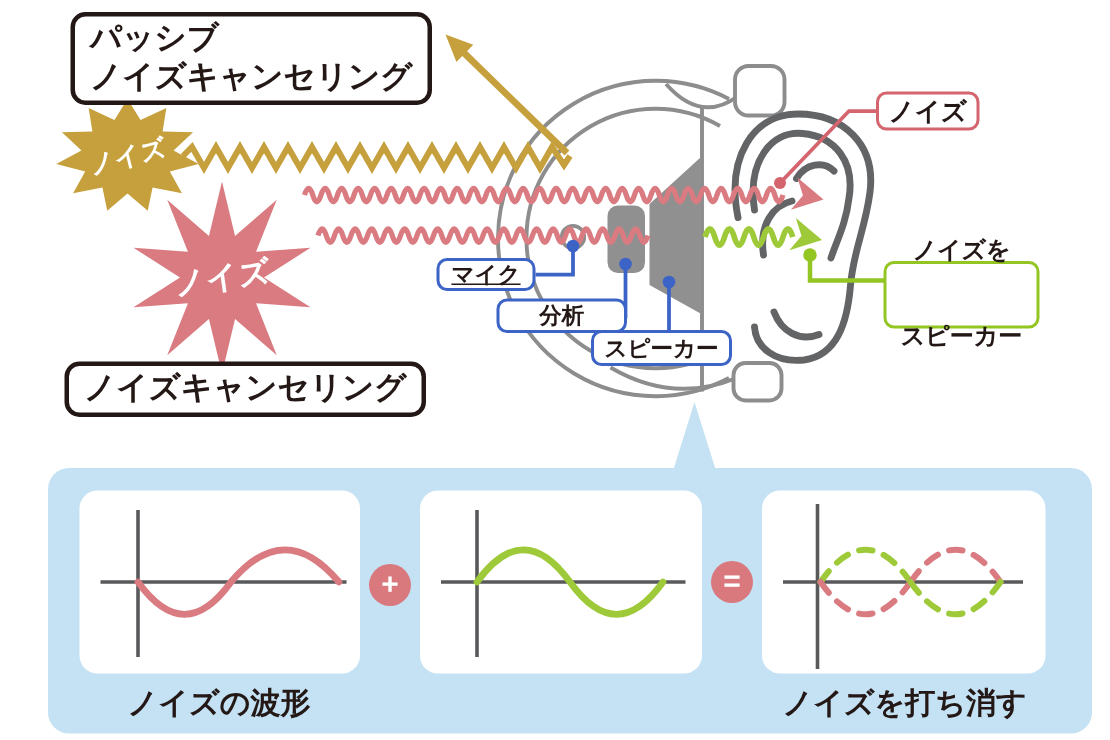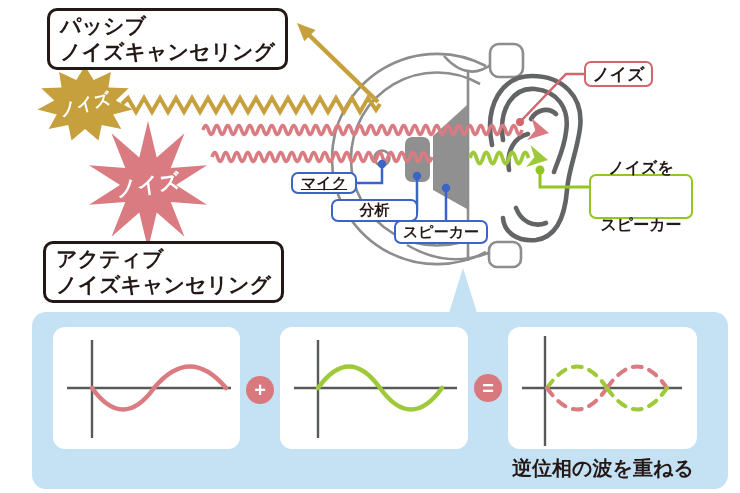--- a/index.html
+++ b/index.html
@@ -109,34 +109,34 @@
 
     <polygon fill="#c6a03c" points="85,66 93.7,80 110.9,72 108.4,87.6 128.7,88.2 115.7,100.4 132.5,109.4 113.2,114.4 121.3,128.9 101.7,125 98.5,140.5 85,129 71.5,140.5 68.3,125 48.7,128.9 56.8,114.4 37.5,109.4 54.3,100.4 41.3,88.2 61.6,87.6 59.1,72 76.3,80"></polygon>
     <polygon fill="#d97b80" points="148,121 156.7,157.4 184.5,133.2 170.7,167.9 207,165.2 176,185 207,204.8 170.7,202.1 184.5,236.8 156.7,212.6 148,249 139.3,212.6 111.5,236.8 125.3,202.1 89,204.8 120,185 89,165.2 125.3,167.9 111.5,133.2 139.3,157.4"></polygon>
   </svg>
 
   <div class="abs frame-box" style="left:47px;top:8px;">
     <div>パッシブ</div>
     <div>ノイズキャンセリング</div>
   </div>
   <div class="abs frame-box" style="left:43px;top:241px;">
-    <div>アクティブ</div>
     <div>ノイズキャンセリング</div>
   </div>
 
   <div class="abs star-label" style="left:45px;top:93px;width:80px;font-size:17px;transform:rotate(-14deg);">ノイズ</div>
   <div class="abs star-label" style="left:98px;top:171px;width:100px;font-size:21px;transform:rotate(-8deg);">ノイズ</div>
 
   <div class="abs tag blue" style="left:291px;top:172px;width:66px;height:22px;text-decoration:underline;">マイク</div>
   <div class="abs tag blue" style="left:331px;top:199px;width:87px;height:23px;text-align:right;">分析</div>
   <div class="abs tag blue" style="left:394px;top:220px;width:94px;height:24px;">スピーカー</div>
 
   <div class="abs tag pink" style="left:584px;top:61px;width:69px;height:26px;">ノイズ</div>
   <div class="abs tag green" style="left:589px;top:174px;width:104px;height:45px;flex-direction:column;">
     <div>ノイズを</div>
     <div>スピーカー</div>
   </div>
 
-  <div class="abs caption" style="left:504px;width:198px;">逆位相の波を重ねる</div>
+  <div class="abs caption" style="left:48px;width:196px;">ノイズの波形</div>
+  <div class="abs caption" style="left:504px;width:198px;">ノイズを打ち消す</div>
   <div class="abs op" style="left:246px;top:376px;">+</div>
   <div class="abs op" style="left:474px;top:374px;">=</div>
 
 </div>
 
 </body></html>

